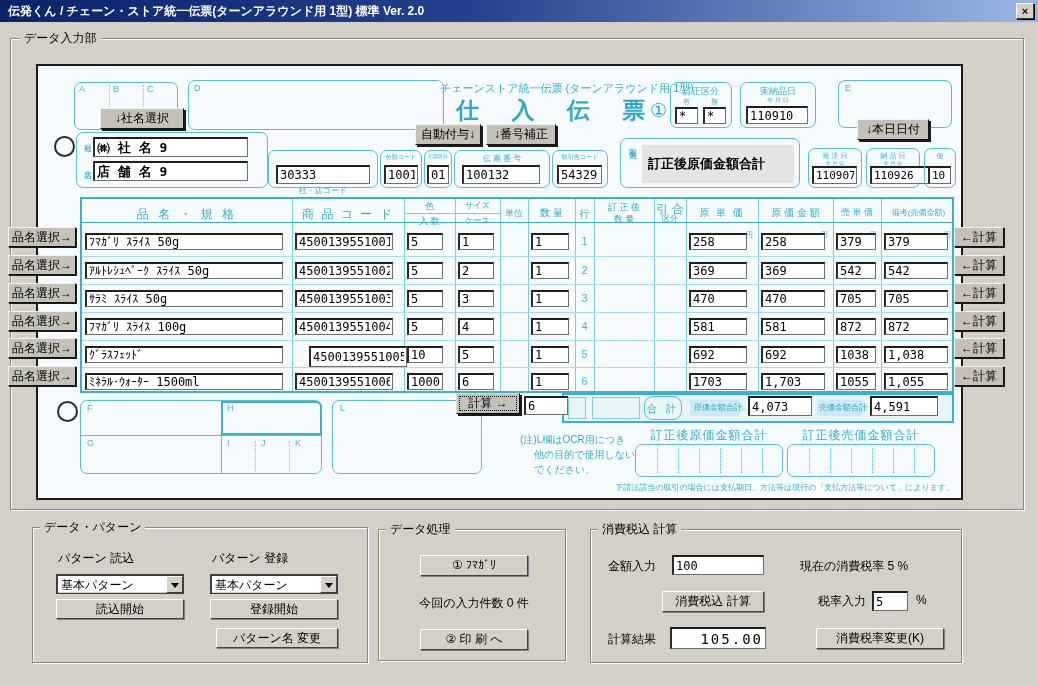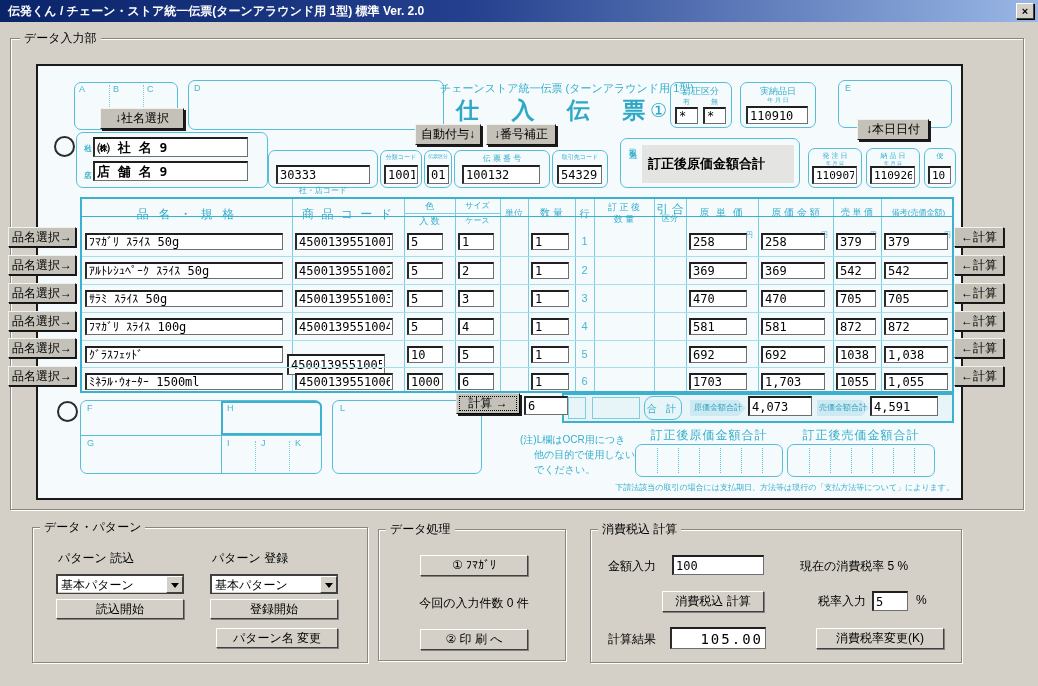--- a/index.html
+++ b/index.html
@@ -35,21 +35,21 @@
   .btn3d { position:absolute; background:#c4c1b9; color:#000; font-size:12px; text-align:center;
     border:1px solid; border-color:#f2f1ec #141414 #141414 #f2f1ec; box-shadow:2px 2px 0 #1b1b1b;
     line-height:18px; cursor:pointer; white-space:nowrap; overflow:hidden; }
   .btn3d.flat { box-shadow:1px 1px 0 #1b1b1b; }
   .btnwin { position:absolute; background:#d4d0c8; color:#000; font-size:12px; text-align:center;
     border:1px solid; border-color:#ffffff #404040 #404040 #ffffff; box-shadow:1px 1px 0 #808080; line-height:18px; cursor:pointer; }
   .focusbtn { outline:1px dotted #000; outline-offset:-4px; border-color:#dcdcd6 #000 #000 #dcdcd6; }
 
   
   .tbl { position:absolute; left:42px; top:131px; width:874px; height:196px; border:2px solid #3cb0cc; }
-  .thead { position:absolute; left:0; top:0; width:100%; height:18px; border-bottom:1px solid #3cb0cc; }
+  .thead { position:absolute; left:0; top:0; width:100%; height:24px; border-bottom:1px solid #3cb0cc; }
   .th { position:absolute; color:#35aecb; text-align:center; }
   .vl { position:absolute; top:0; bottom:0; width:1px; background:#7bcde0; }
   .trow { position:absolute; left:0; width:870px; height:28px; border-top:1px solid #a5dfee; }
   .rownum { position:absolute; color:#49b8d0; font-size:11px; text-align:center; }
   .yen { position:absolute; font-size:7px; color:#49b8d0; }
 
   
   .band { position:absolute; left:524px; top:327px; width:392px; height:30px; background:#e7f5f9; border:2px solid #3cb0cc; }
   .pennant { position:absolute; background:#cdeaf3; color:#2f9fbd; font-size:8px; line-height:16px; text-align:center;
     clip-path:polygon(0 0,86% 0,100% 50%,86% 100%,0 100%); }
@@ -164,21 +164,21 @@
   <div class="cybox" style="left:770px;top:82px;width:54px;height:40px;">
     <div class="abs cy" style="left:0;top:2px;width:52px;text-align:center;font-size:7px;">発 注 日</div>
     <div class="abs cy" style="left:0;top:11px;width:52px;text-align:center;font-size:5px;">年 月 日</div>
   </div>
   <input class="fld" style="left: 774px; top: 100px; width: 45px; height: 18px; font-size: 11px;" value="110907">
 
   <div class="cybox" style="left:828px;top:82px;width:54px;height:40px;">
     <div class="abs cy" style="left:0;top:2px;width:52px;text-align:center;font-size:7px;">納 品 日</div>
     <div class="abs cy" style="left:0;top:11px;width:52px;text-align:center;font-size:5px;">年 月 日</div>
   </div>
-  <input class="fld" style="left: 832px; top: 100px; width: 45px; height: 18px; font-size: 11px;" value="110926">
+  <input class="fld" style="left: 832px; top: 100px; width: 67px; height: 18px; font-size: 11px;" value="110926">
 
   <div class="cybox" style="left:886px;top:82px;width:32px;height:40px;">
     <div class="abs cy" style="left:0;top:2px;width:30px;text-align:center;font-size:7px;">便</div>
   </div>
   <input class="fld" style="left: 890px; top: 100px; width: 23px; height: 18px; font-size: 11px;" value="10">
 
   <div class="tbl">
 
     <div class="vl" style="left:210px;"></div>
     <div class="vl" style="left:322px;"></div>
@@ -261,21 +261,21 @@
       <input class="fld" style="left: 376px; top: 5px; width: 36px; height: 17px;" value="4">
       <input class="fld" style="left: 449px; top: 5px; width: 38px; height: 17px;" value="1">
       <div class="rownum" style="left:493px;top:7px;width:19px;">4</div>
       <input class="fld" style="left: 607px; top: 5px; width: 58px; height: 17px;" value="581">
       <input class="fld" style="left: 679px; top: 5px; width: 64px; height: 17px;" value="581">
       <input class="fld" style="left: 754px; top: 5px; width: 40px; height: 17px;" value="872">
       <input class="fld" style="left: 802px; top: 5px; width: 64px; height: 17px;" value="872">
     </div>
     <div class="trow" style="top:141px;">
       <input class="fld" style="left: 3px; top: 5px; width: 198px; height: 17px;" value="ｸﾞﾗｽﾌｪｯﾄﾞ">
-      <input class="fld" style="left: 205px; top: 5px; width: 98px; height: 21px; margin-top: 8px;" value="4500139551005">
+      <input class="fld" style="left: 227px; top: 5px; width: 98px; height: 21px;" value="4500139551005">
       <input class="fld" style="left: 325px; top: 5px; width: 36px; height: 17px;" value="10">
       <input class="fld" style="left: 376px; top: 5px; width: 36px; height: 17px;" value="5">
       <input class="fld" style="left: 449px; top: 5px; width: 38px; height: 17px;" value="1">
       <div class="rownum" style="left:493px;top:7px;width:19px;">5</div>
       <input class="fld" style="left: 607px; top: 5px; width: 58px; height: 17px;" value="692">
       <input class="fld" style="left: 679px; top: 5px; width: 64px; height: 17px;" value="692">
       <input class="fld" style="left: 754px; top: 5px; width: 40px; height: 17px;" value="1038">
       <input class="fld" style="left: 802px; top: 5px; width: 64px; height: 17px;" value="1,038">
     </div>
     <div class="trow" style="top:168px;">

